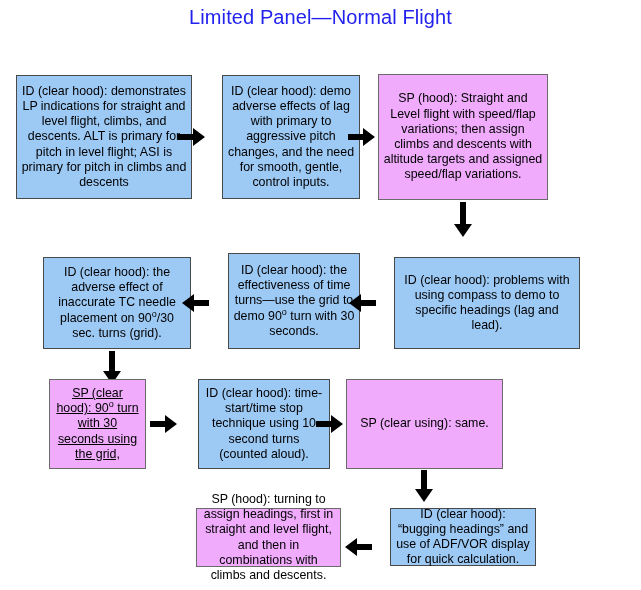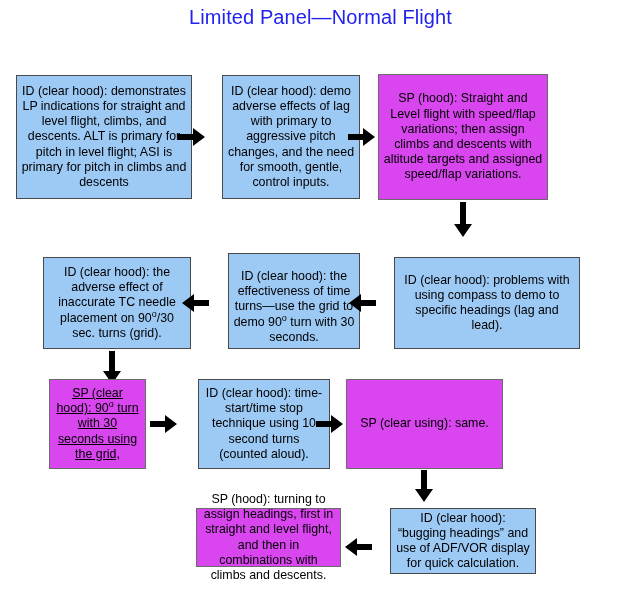--- a/index.html
+++ b/index.html
@@ -37,21 +37,21 @@
     justify-content: center;
     text-align: center;
     font-size: 12.4px;
     line-height: 15.2px;
     color: #000000;
     padding: 3px 4px;
     font-family: "Liberation Sans", sans-serif;
   }
   .node .inner { width: 100%; }
   .node.blue  { background: #9dc9f5; border-color: #4a4a4a; margin-left: 16px; }
-  .node.green { background: #d946ef; border-color: #6b6b6b; }
+  .node.green { background: #f0abfc; border-color: #6b6b6b; }
 
   .arrow {
     position: absolute;
   }
   .arrow svg { display: block; }
 
   sup.deg {
     font-size: 9px;
     vertical-align: super;
     line-height: 0;
@@ -95,21 +95,21 @@
 <div class="node blue" style="left:27px; top:257px; width:148px; height:92px;">
   <div class="inner">ID (clear hood): the adverse effect of inaccurate TC needle placement on 90<sup class="deg">o</sup>/30 sec. turns (grid).</div>
 </div>
 
 <div class="arrow" style="left:181px; top:294px;">
   <svg width="28" height="18" viewBox="0 0 28 18" aria-hidden="true">
     <path d="M28,6 L13,6 L13,0 L1,9 L13,18 L13,12 L28,12 Z" fill="#000000"></path>
   </svg>
 </div>
 
-<div class="node blue" style="left:212px; top:253px; width:132px; height:96px;align-items:flex-end;">
+<div class="node blue" style="left:212px; top:253px; width:132px; height:96px;">
   <div class="inner">ID (clear hood): the effectiveness of time turns—use the grid to demo 90<sup class="deg">o</sup> turn with 30 seconds.</div>
 </div>
 
 <div class="arrow" style="left:348px; top:294px;">
   <svg width="28" height="18" viewBox="0 0 28 18" aria-hidden="true">
     <path d="M28,6 L13,6 L13,0 L1,9 L13,18 L13,12 L28,12 Z" fill="#000000"></path>
   </svg>
 </div>
 
 <div class="node blue" style="left:378px; top:257px; width:186px; height:92px;">
@@ -155,15 +155,15 @@
 <div class="node green" style="left:196px; top:508px; width:145px; height:59px;">
   <div class="inner">SP (hood): turning to assign headings, first in straight and level flight, and then in combinations with climbs and descents.</div>
 </div>
 
 <div class="arrow" style="left:344px; top:538px;">
   <svg width="28" height="18" viewBox="0 0 28 18" aria-hidden="true">
     <path d="M28,6 L13,6 L13,0 L1,9 L13,18 L13,12 L28,12 Z" fill="#000000"></path>
   </svg>
 </div>
 
-<div class="node blue" style="left:374px; top:508px; width:146px; height:66px;">
+<div class="node blue" style="left:374px; top:508px; width:146px; height:58px;">
   <div class="inner">ID (clear hood): “bugging headings” and use of ADF/VOR display for quick calculation.</div>
 </div>
 
 </body></html>

